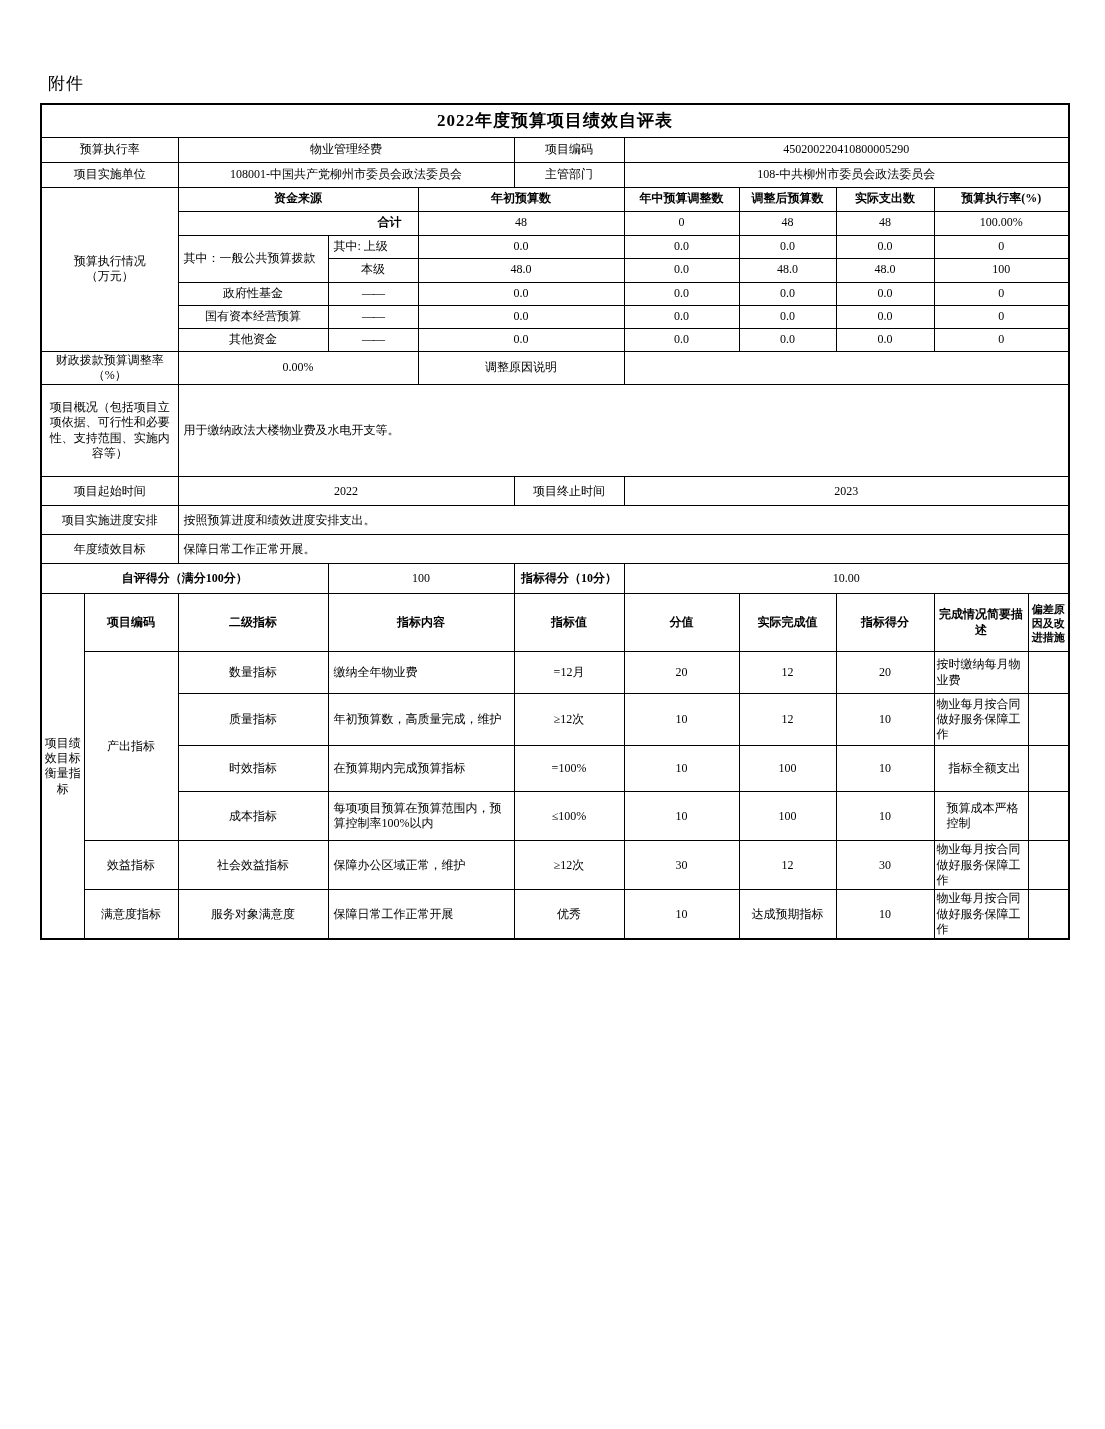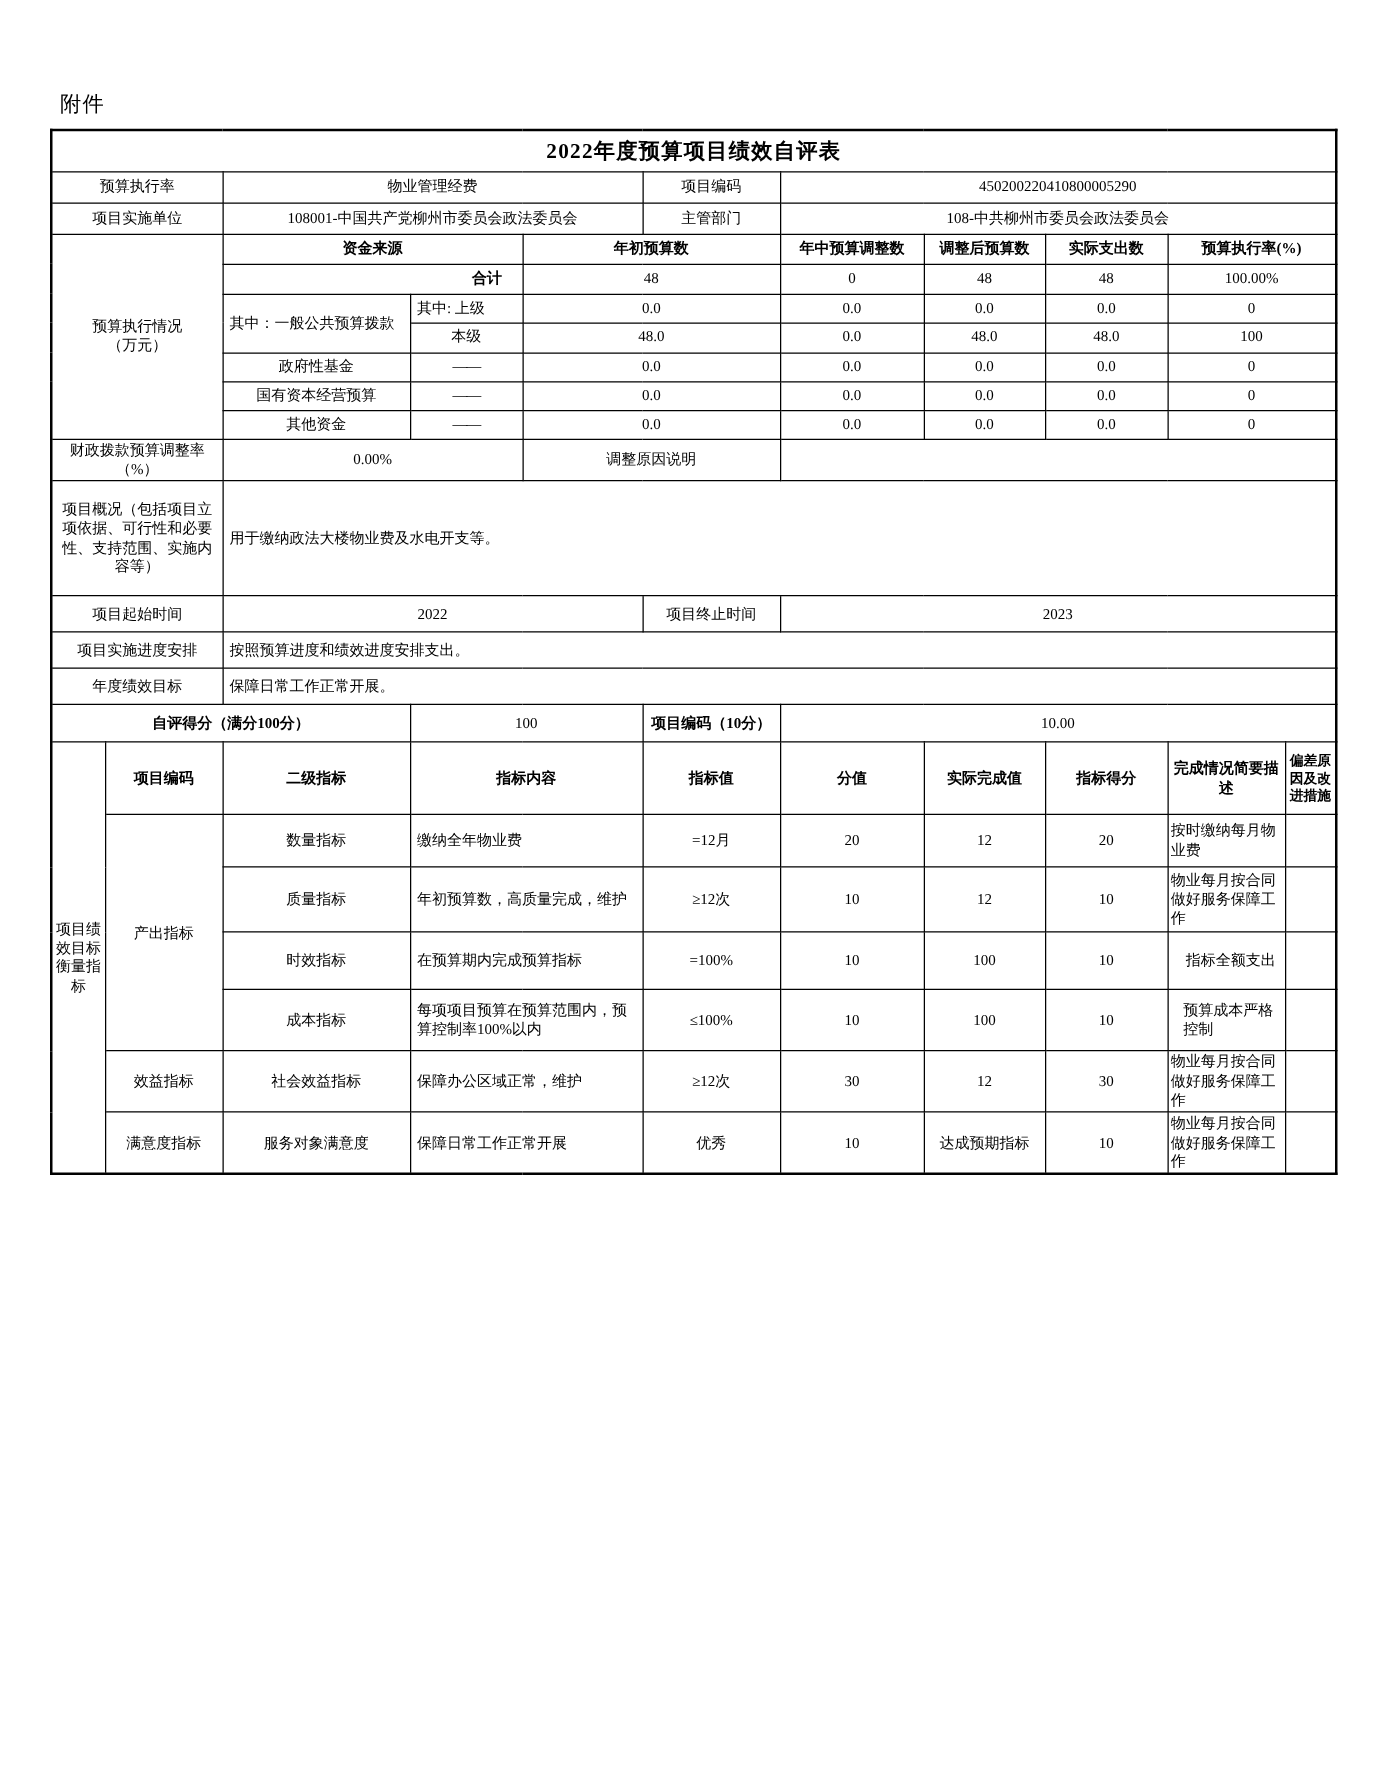--- a/index.html
+++ b/index.html
@@ -161,21 +161,21 @@
   </tr>
 
   <tr style="height:29px">
     <td colspan="2">年度绩效目标</td>
     <td colspan="9" class="tl">保障日常工作正常开展。</td>
   </tr>
 
   <tr style="height:30px">
     <td colspan="3" class="b">自评得分（满分100分）</td>
     <td colspan="2">100</td>
-    <td class="b">项目编码（10分）</td>
+    <td class="b">指标得分（10分）</td>
     <td colspan="5">10.00</td>
   </tr>
 
   <tr style="height:58px">
     <td rowspan="7" style="padding:1px">项目绩效目标衡量指标</td>
     <th>项目编码</th>
     <th>二级指标</th>
     <th colspan="2">指标内容</th>
     <th>指标值</th>
     <th>分值</th>

